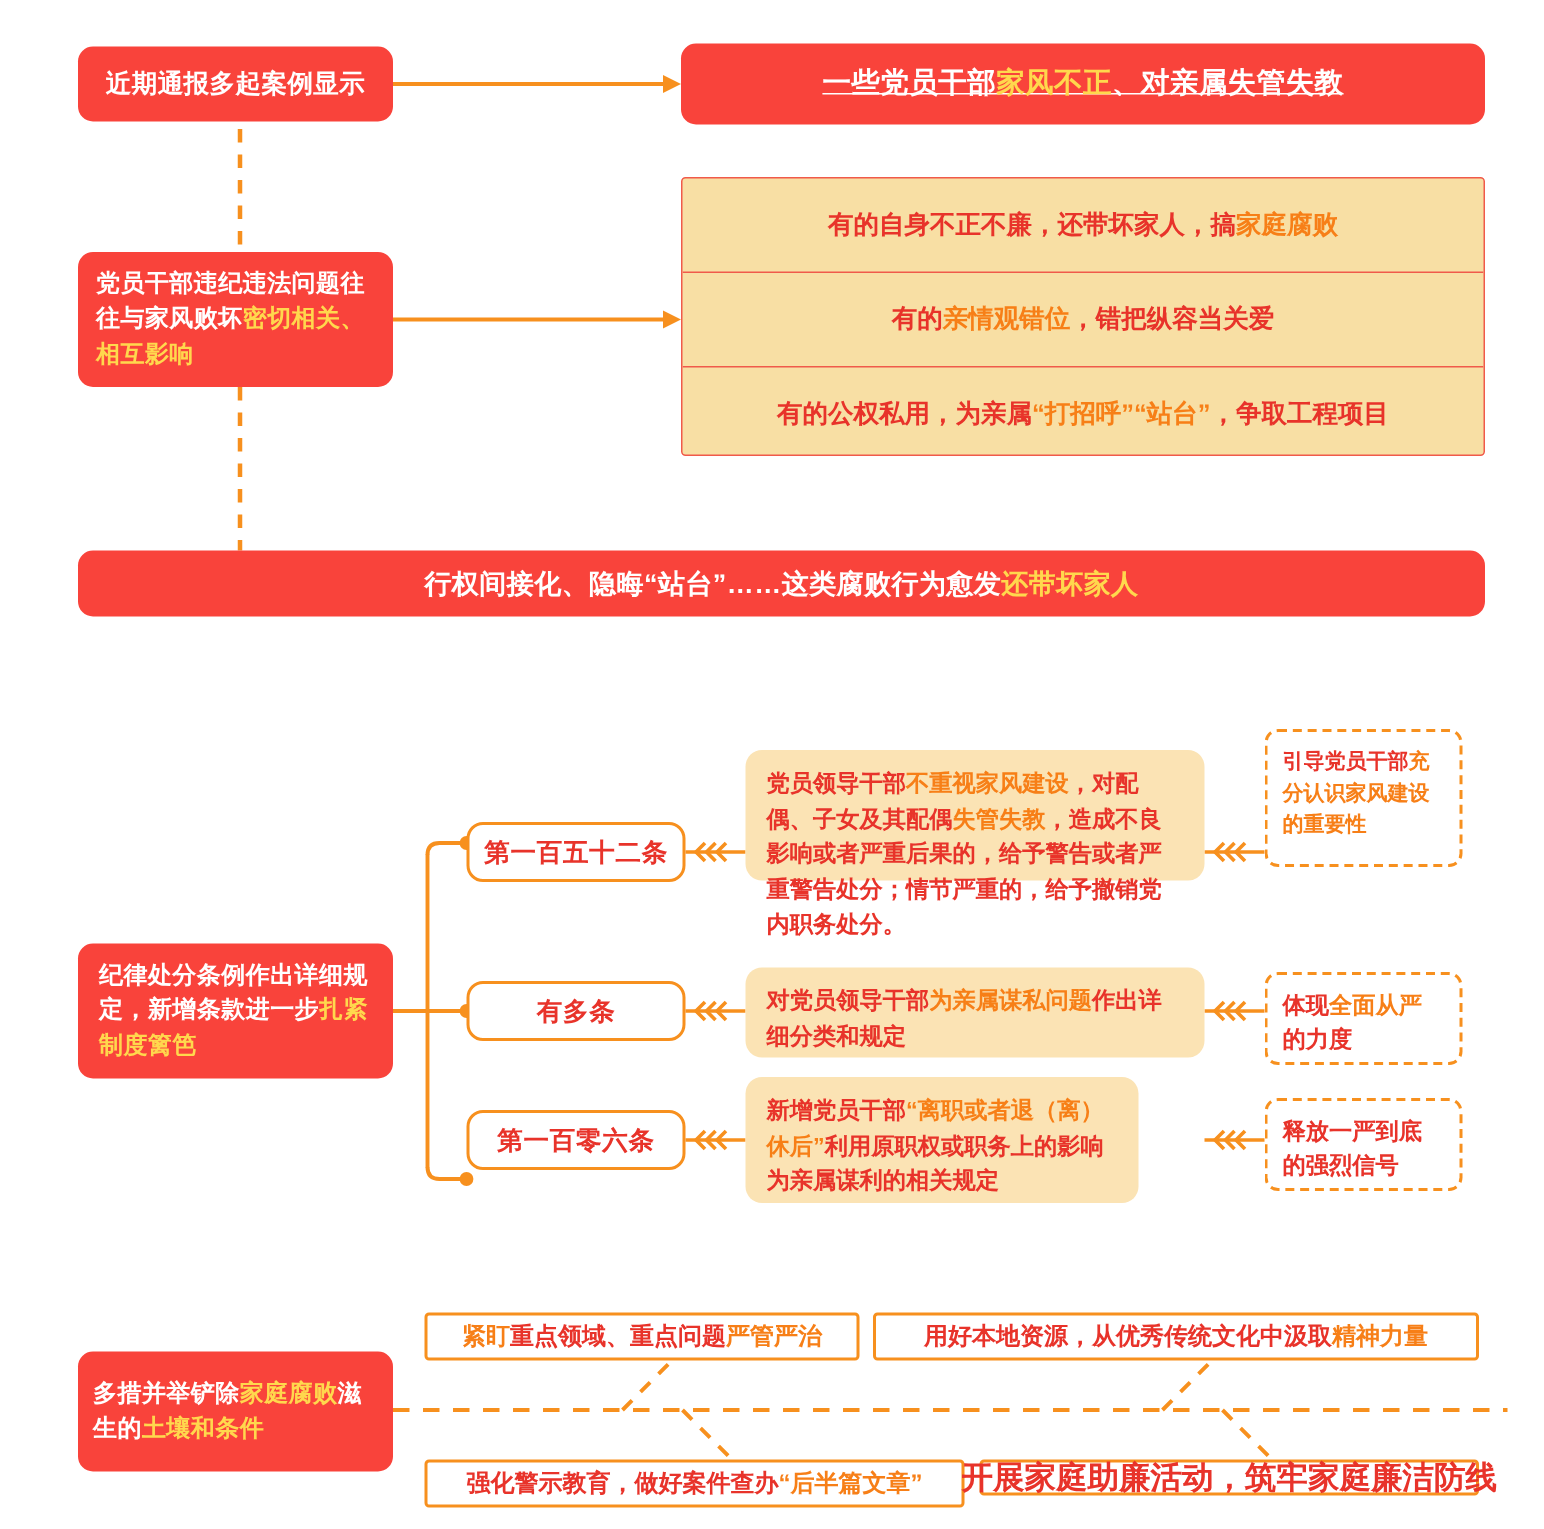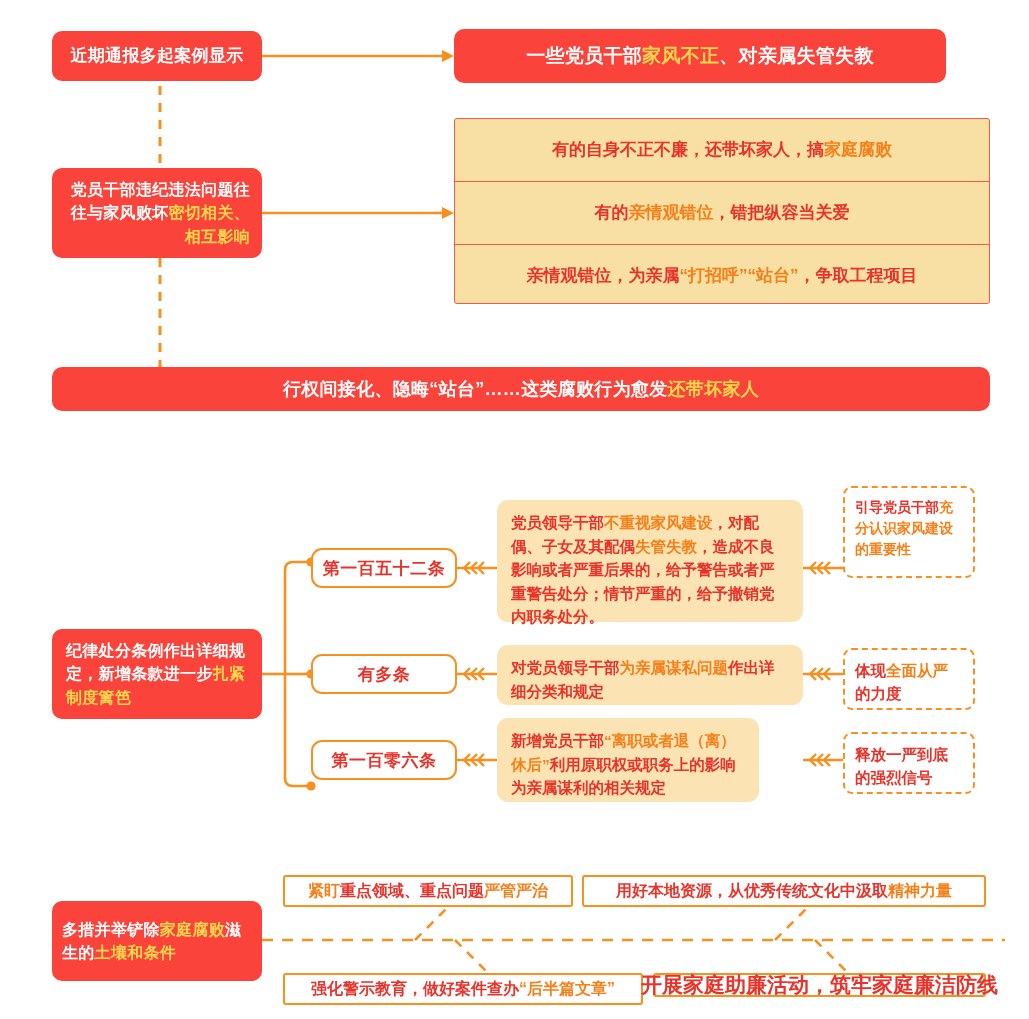--- a/index.html
+++ b/index.html
@@ -10,21 +10,21 @@
     position:relative;overflow:hidden;
     -webkit-font-smoothing:antialiased;
   }
   .stage{position:relative;width:1029px;height:1019px;}
   .abs{position:absolute;box-sizing:border-box;}
 
   
   .redbox{
     background:#f9433b;border-radius:10px;color:#ffffff;
     font-weight:bold;display:flex;align-items:center;justify-content:center;
-    text-align:right;line-height:1.45;letter-spacing:.3px;
+    text-align:left;line-height:1.45;letter-spacing:.3px;
   }
   .redbox.left{justify-content:flex-start;text-align:left;}
   .hl-y{color:#ffd84d;}
 
   
   .table{
     background:#f8dfa4;border:1.6px solid #f05a4a;border-radius:3px;
     overflow:hidden;
   }
   .trow{
@@ -115,41 +115,41 @@
     <line x1="415" y1="940" x2="452" y2="903" stroke="#f7901e" stroke-width="2.6" stroke-dasharray="9,8"></line>
     <line x1="455" y1="940" x2="492" y2="977" stroke="#f7901e" stroke-width="2.6" stroke-dasharray="9,8"></line>
     <line x1="775" y1="940" x2="812" y2="903" stroke="#f7901e" stroke-width="2.6" stroke-dasharray="9,8"></line>
     <line x1="815" y1="940" x2="852" y2="977" stroke="#f7901e" stroke-width="2.6" stroke-dasharray="9,8"></line>
   </svg>
 
   <div class="abs redbox" style="left:52px;top:31px;width:210px;height:50px;font-size:17px;">
     <span>近期通报多起案例显示</span>
   </div>
 
-  <div class="abs redbox" style="left:454px;top:29px;width:492px;height:54px;font-size:19px;">
+  <div class="abs redbox" style="left:454px;top:29px;width:536px;height:54px;font-size:19px;text-decoration:underline;">
     <span>一些党员干部</span>
       <span class="hl-y">家风不正</span>
       <span>、对亲属失管失教</span>
   </div>
 
   <div class="abs redbox" style="left:52px;top:168px;width:210px;height:90px;font-size:16px;padding:0 12px;">
     <div style="width:100%;">
       <span>党员干部违纪违法问题往往与家风败坏</span><span class="hl-y">密切相关、相互影响</span>
     </div>
   </div>
 
   <div class="abs table" style="left:454px;top:118px;width:536px;height:186px;">
     <div class="trow" style="height:62px;font-size:17px;">
       <span><span>有的自身不正不廉，还带坏家人，搞</span><span class="hl-o">家庭腐败</span><span></span></span>
     </div>
     <div class="trow" style="height:62px;font-size:17px;">
       <span><span>有的</span><span class="hl-o">亲情观错位</span><span>，错把纵容当关爱</span></span>
     </div>
     <div class="trow" style="height:62px;font-size:17px;">
-      <span><span>亲情观错位，为亲属</span><span class="hl-o">“打招呼”“站台”</span><span>，争取工程项目</span></span>
+      <span><span>有的公权私用，为亲属</span><span class="hl-o">“打招呼”“站台”</span><span>，争取工程项目</span></span>
     </div>
   </div>
 
   <div class="abs redbox" style="left:52px;top:367px;width:938px;height:44px;font-size:18px;">
     <span>行权间接化、隐晦“站台”……这类腐败行为愈发</span>
       <span class="hl-y">还带坏家人</span>
   </div>
 
   <div class="abs redbox left" style="left:52px;top:629px;width:210px;height:90px;font-size:16px;padding:0 14px;">
     <div style="width:100%;">
@@ -160,21 +160,21 @@
   <div class="abs pill" style="left:311px;top:548px;width:146px;height:40px;font-size:17px;">
     <span>第一百五十二条</span>
   </div>
   <div class="abs pill" style="left:311px;top:740px;width:146px;height:40px;font-size:17px;">
     <span>第一百零六条</span>
   </div>
   <div class="abs pill" style="left:311px;top:654px;width:146px;height:40px;font-size:17px;">
     <span>有多条</span>
   </div>
 
-  <div class="abs card" style="left:497px;top:500px;width:306px;height:122px;font-size:15.5px;">
+  <div class="abs card" style="left:497px;top:500px;width:306px;height:87px;font-size:15.5px;">
     <span>党员领导干部</span><span class="hl-o">不重视家风建设</span><span>，对配偶、子女及其配偶</span><span class="hl-o">失管失教</span><span>，造成不良影响或者严重后果的，给予警告或者严重警告处分；情节严重的，给予撤销党内职务处分。</span>
   </div>
 
   <div class="abs card" style="left:497px;top:645px;width:306px;height:60px;font-size:15.5px;">
     <span>对党员领导干部</span><span class="hl-o">为亲属谋私问题</span><span>作出详细分类和规定</span>
   </div>
 
   <div class="abs card" style="left:497px;top:718px;width:262px;height:84px;font-size:15.5px;">
     <span>新增党员干部</span><span class="hl-o">“离职或者退（离）休后”</span><span>利用原职权或职务上的影响为亲属谋利的相关规定</span>
   </div>

